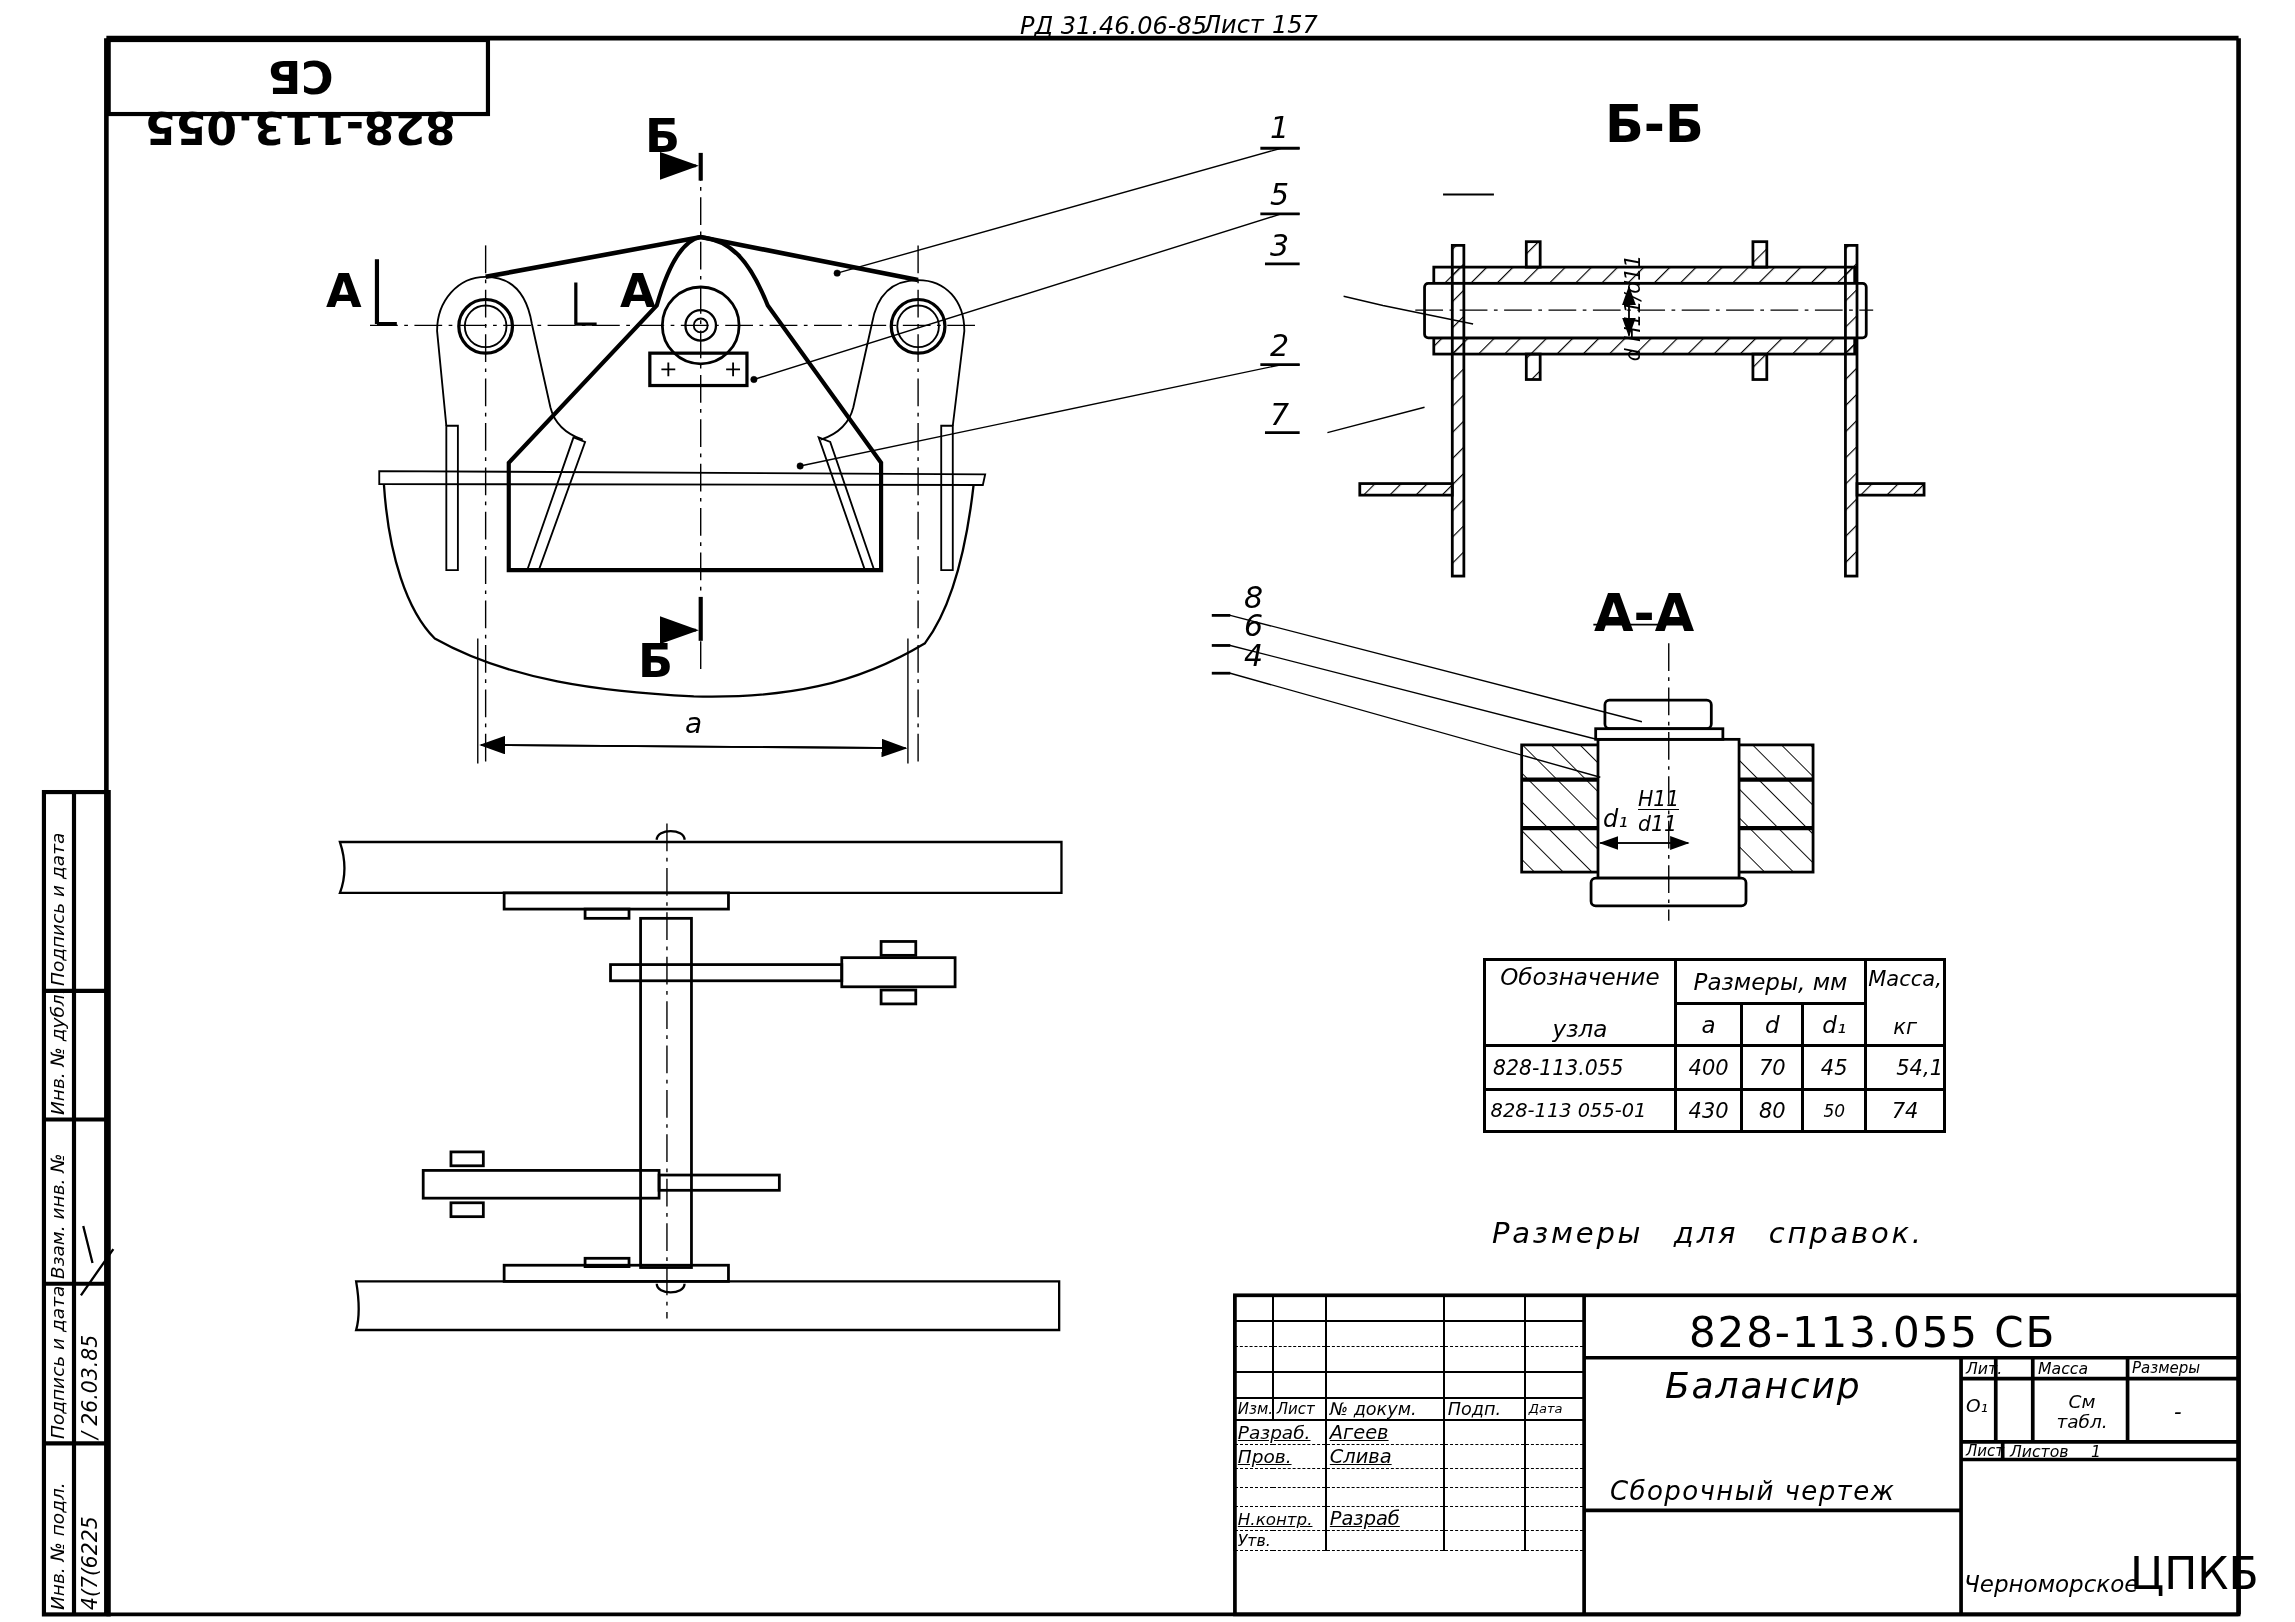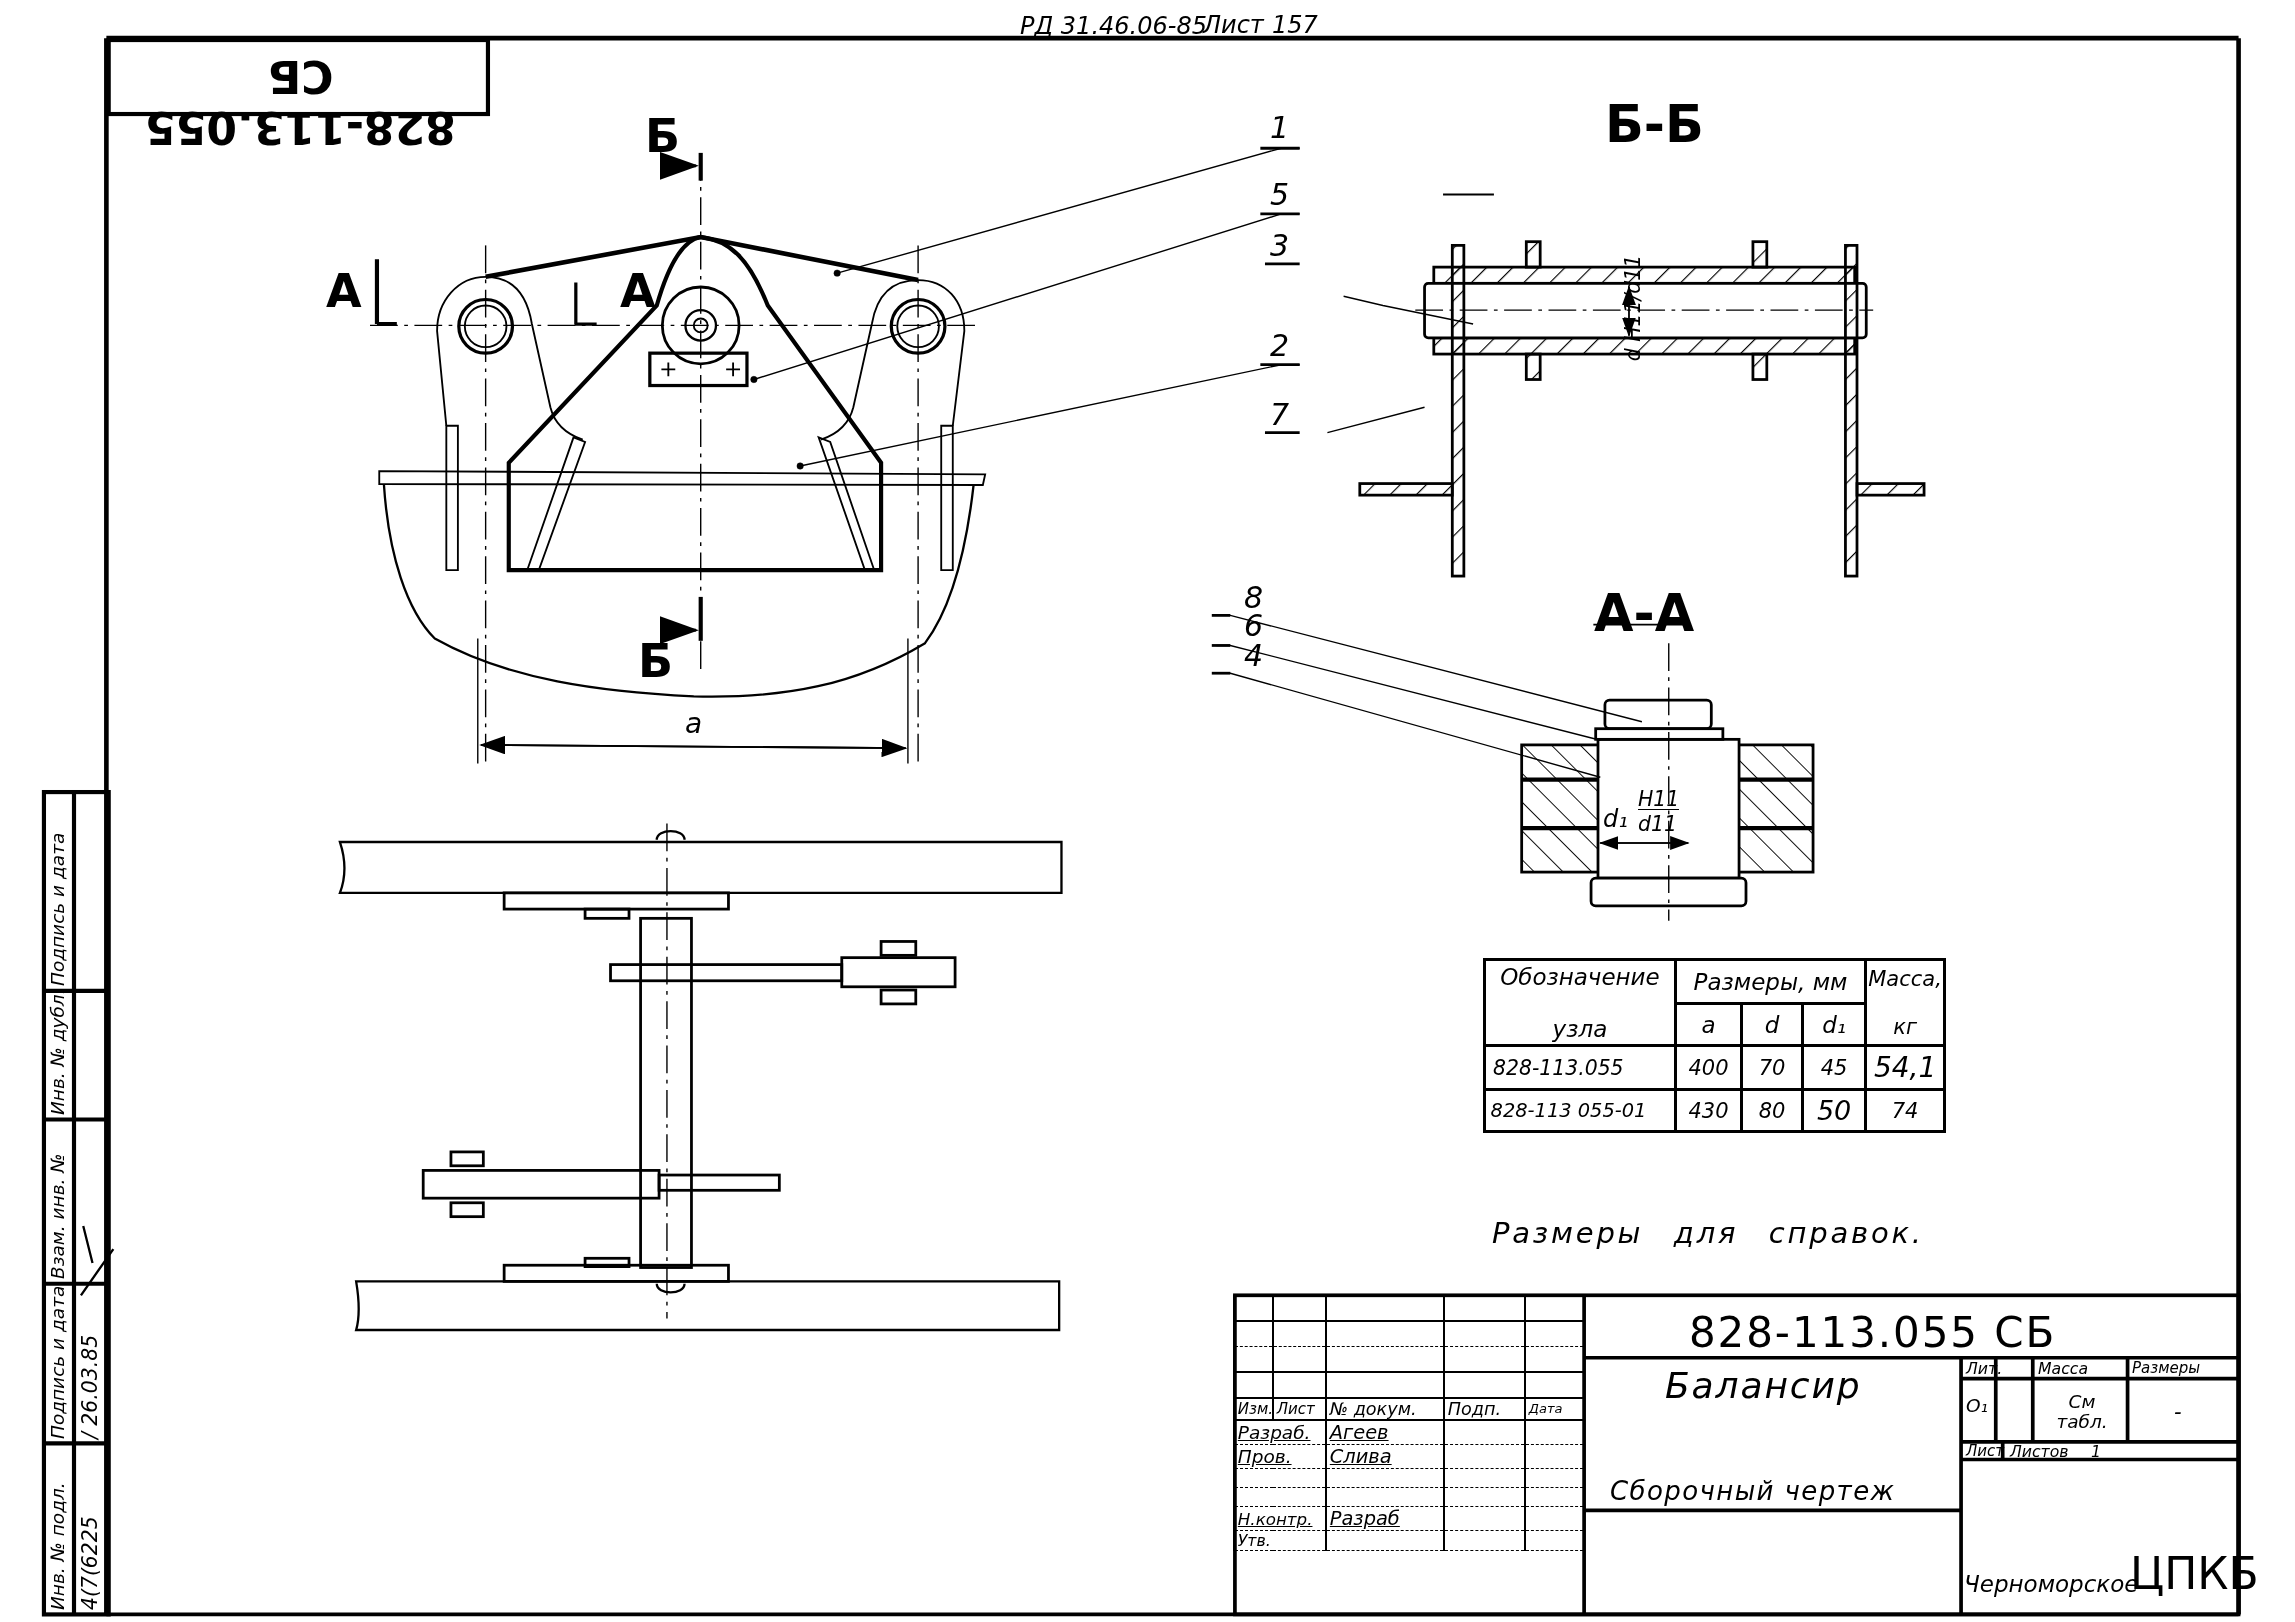--- a/index.html
+++ b/index.html
@@ -231,27 +231,27 @@
   <tr style="height:42px;">
     <td style="width:65px;font-size:23px;">a</td>
     <td style="width:60px;font-size:23px;">d</td>
     <td style="width:62px;font-size:23px;">d₁</td>
   </tr>
   <tr style="height:44px;">
     <td style="font-size:20.4px;text-align:left;padding-left:7px;">828-113.055</td>
     <td style="font-size:21px;">400</td>
     <td style="font-size:21px;">70</td>
     <td style="font-size:21px;">45</td>
-    <td style="font-size:28px;">54,1</td>
+    <td style="font-size:21px;text-align:right;">54,1</td>
   </tr>
   <tr style="height:42px;">
     <td style="font-size:19.4px;text-align:left;padding-left:4.6px;">828-113 055-01</td>
     <td style="font-size:21px;text-align:center;">430</td>
     <td style="font-size:21px;">80</td>
-    <td style="font-size:27px;">50</td>
+    <td style="font-size:17px;">50</td>
     <td style="font-size:21px;">74</td>
   </tr>
 </tbody>
   </table>
 <div class="txt" style="left:1492px;top:1219px;font-size:29px;letter-spacing:2.8px;word-spacing:18.5px;">Размеры для справок.</div>
 
 <table class="tb" style="left:1233px;top:1295px;width:351px;">
   <colgroup>
       <col style="width:39px">
       <col style="width:53px">

